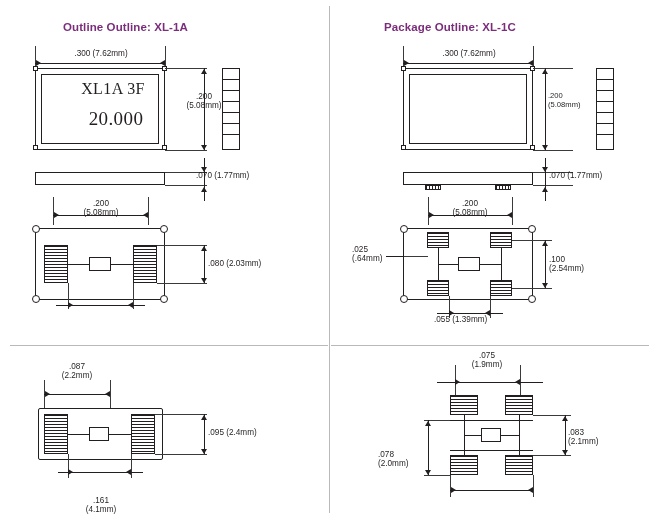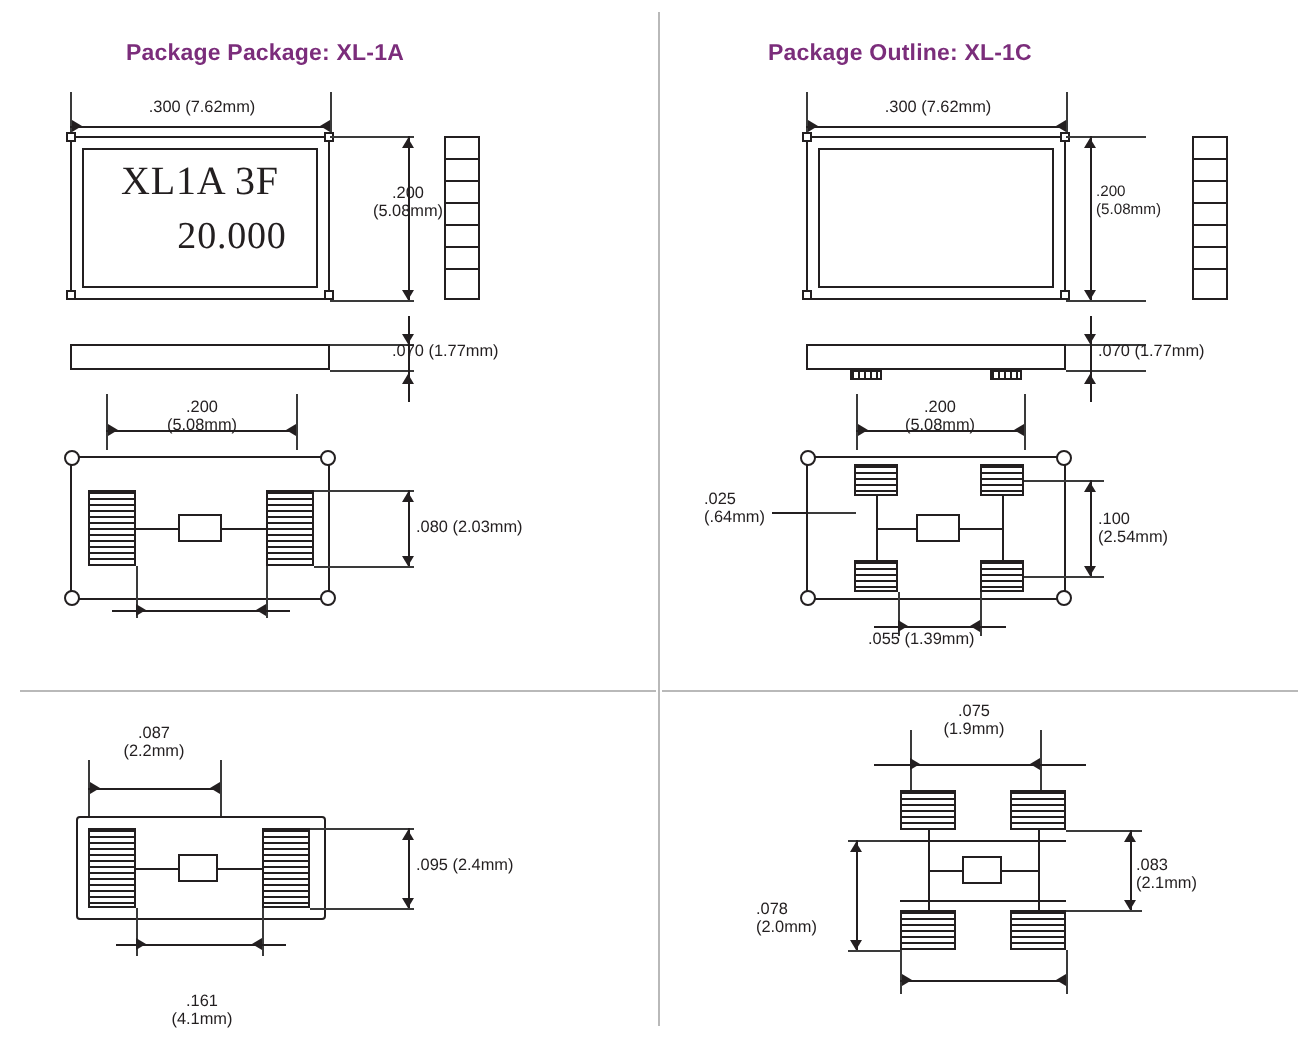--- a/index.html
+++ b/index.html
@@ -58,21 +58,21 @@
     border: 1px solid #231f20;
     background: #ffffff;
   }
   .marking {
     position: absolute;
     font-family: "Liberation Serif", serif;
     color: #231f20;
     white-space: nowrap;
     text-align: center;
   }
-  .mk1 { font-size: 20px; letter-spacing: 0.4px; }
+  .mk1 { font-size: 16px; letter-spacing: 0.4px; margin-left: 13px; }
   .mk2 { font-size: 19px; letter-spacing: 0.4px; }
 
   
   .notch {
     position: absolute;
     width: 5px; height: 5px;
     border: 1px solid #231f20;
     background: #ffffff;
   }
 
@@ -144,21 +144,21 @@
 </style>
 </head>
 <body>
 
 <div id="page">
 
   <div class="divider" style="left:329px; top:6px; width:1px; height:507px;"></div>
   <div class="divider" style="left:10px; top:345px; width:318px; height:1px;"></div>
   <div class="divider" style="left:331px; top:345px; width:318px; height:1px;"></div>
 
-  <div class="title" style="left:63px; top:21px;">Package Package: XL-1A</div>
+  <div class="title" style="left:63px; top:21px;">Outline Outline: XL-1A</div>
 
   <div class="ln-v-thin" style="left:35px; top:46px; height:22px;"></div>
   <div class="ln-v-thin" style="left:165px; top:46px; height:22px;"></div>
   <div class="ln-h" style="left:35px; top:63px; width:130px;"></div>
   <div class="ah ah-r" style="left:36px; top:60px;"></div>
   <div class="ah ah-l" style="left:160px; top:60px;"></div>
   <div class="dim" style="left:55px; top:49px; width:92px;">
     <span>.300</span>
     <span>(7.62mm)</span>
   </div>

